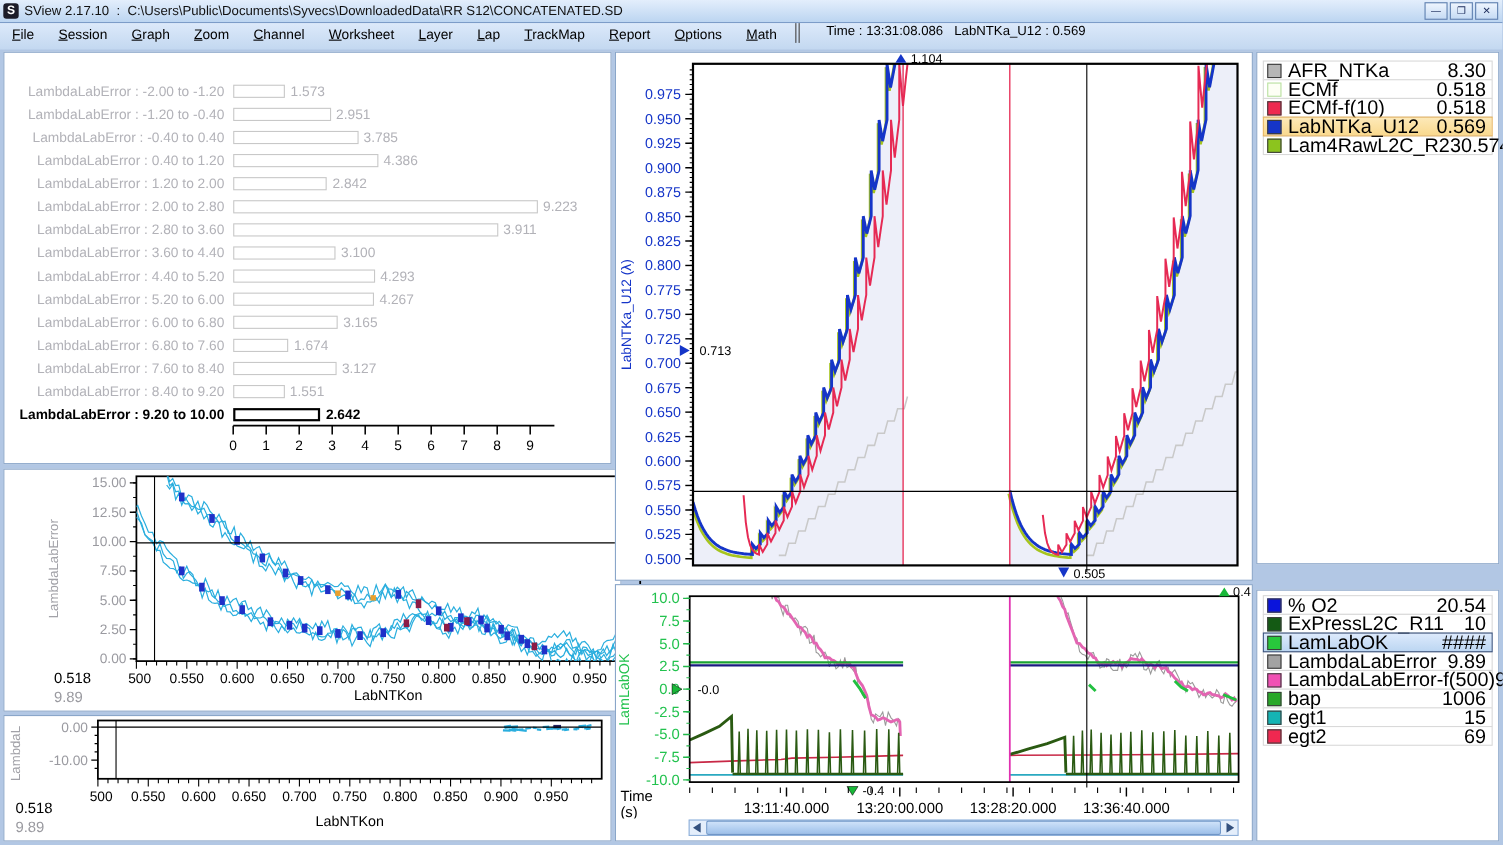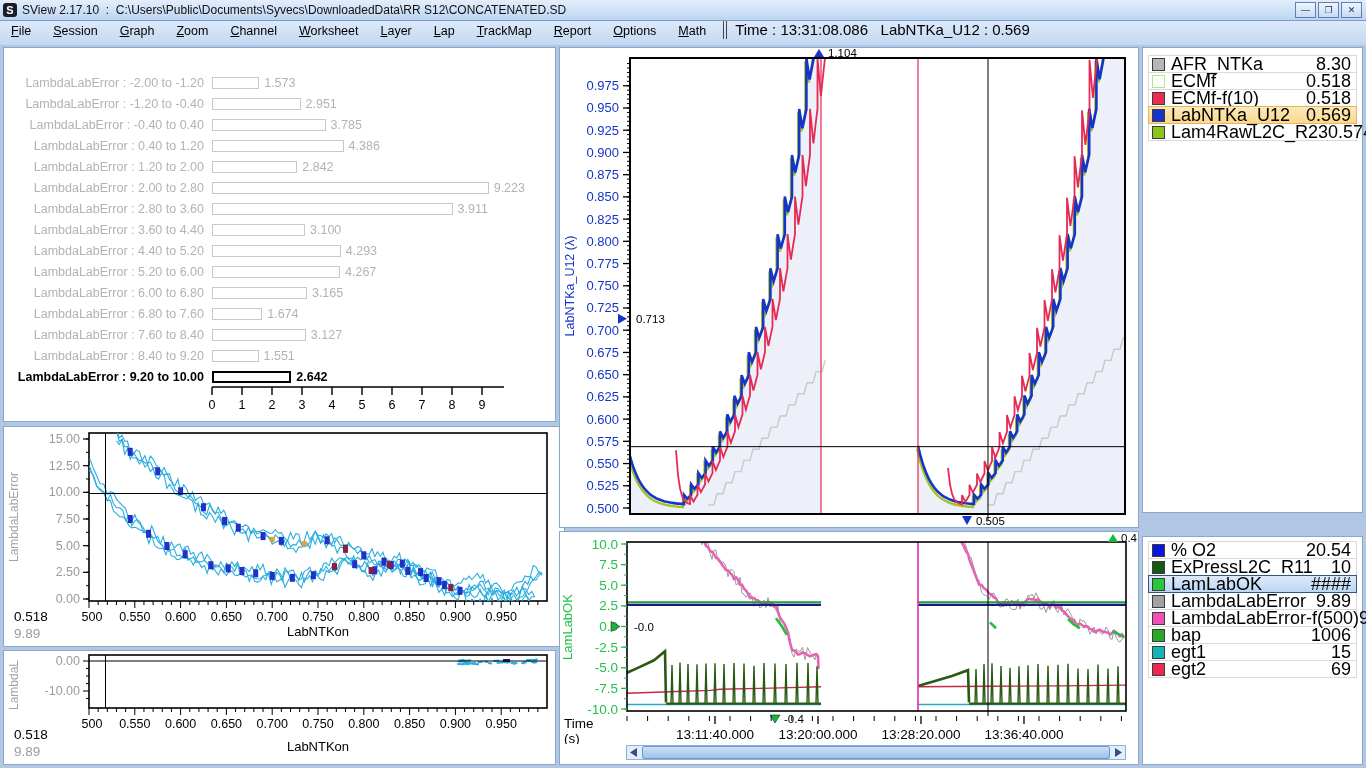--- a/index.html
+++ b/index.html
@@ -22,25 +22,25 @@
     display:flex;align-items:center;justify-content:center;font-size:9px;color:#1a2a5a;line-height:1;}
   
   #menubar{
     position:absolute;left:0;top:21px;width:1366px;height:24px;
     background:linear-gradient(#dcE9fA,#c3d8f0);
     display:flex;align-items:flex-start;font-size:12.5px;color:#000;
   }
   .menu-item{padding:3px 11px;}
   .menu-item u{text-decoration:underline;}
   #menu-sep{width:2px;height:18px;border-left:1px solid #444;border-right:1px solid #444;margin:0 8px 0 6px;}
-  #status-text{white-space:pre;font-size:15px;}
+  #status-text{white-space:pre;font-size:12px;margin-left:16px;}
   
   .panel{position:absolute;background:#fff;border:1px solid #8aa6c9;box-sizing:border-box;}
   #hist-panel{left:3px;top:47px;width:553px;height:375px;}
-  #scatter-panel{left:3px;top:426px;width:562px;height:221px;}
+  #scatter-panel{left:3px;top:426px;width:562px;height:221px;padding-left:35px;}
   #strip-panel{left:3px;top:650px;width:553px;height:115px;}
   #main-panel{left:559px;top:47px;width:580px;height:481px;}
   #lam-panel{left:559px;top:531px;width:580px;height:234px;}
   #list-top-panel{left:1142px;top:47px;width:221px;height:466px;padding:8px 5px;}
   #list-bottom-panel{left:1142px;top:536px;width:221px;height:229px;padding:5px 5px;}
   
   #hist-rows{padding-top:24px;}
   .hrow{display:flex;align-items:center;height:21px;font-size:12.5px;color:#b2b2b8;}
   .hrow .hlabel{width:200px;text-align:right;padding-right:8px;white-space:nowrap;}
   .hrow .hbar{height:12px;background:#fff;border:1px solid #c8c8c8;box-sizing:border-box;}

